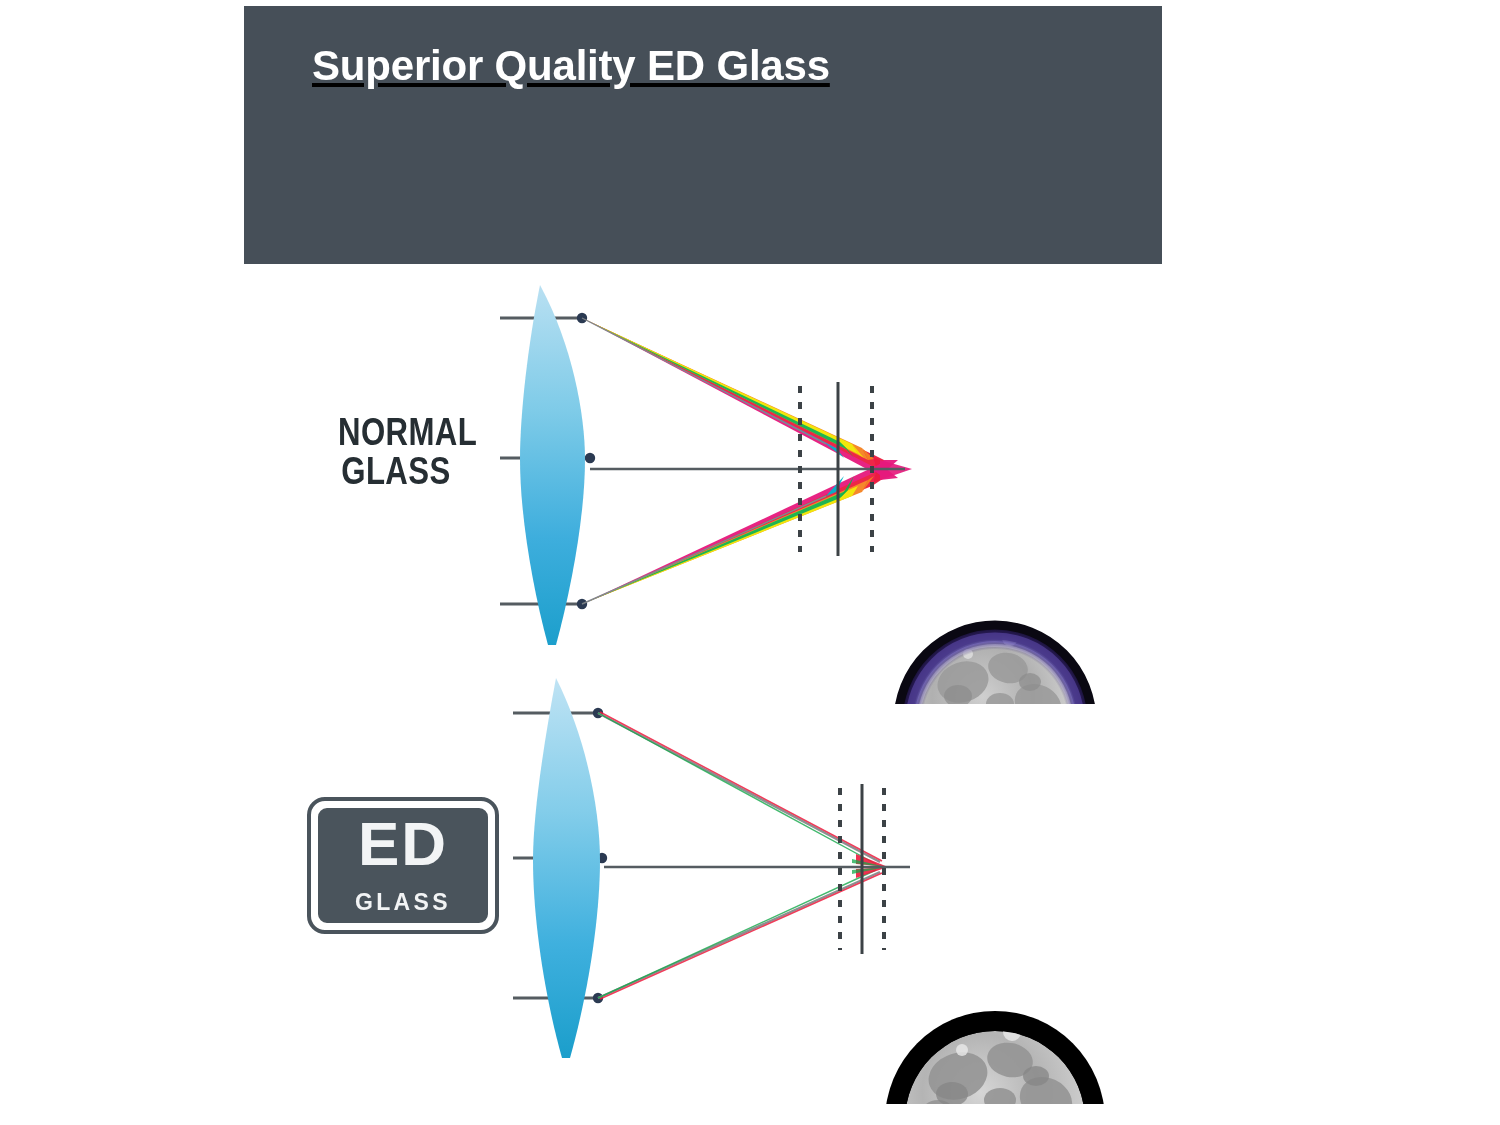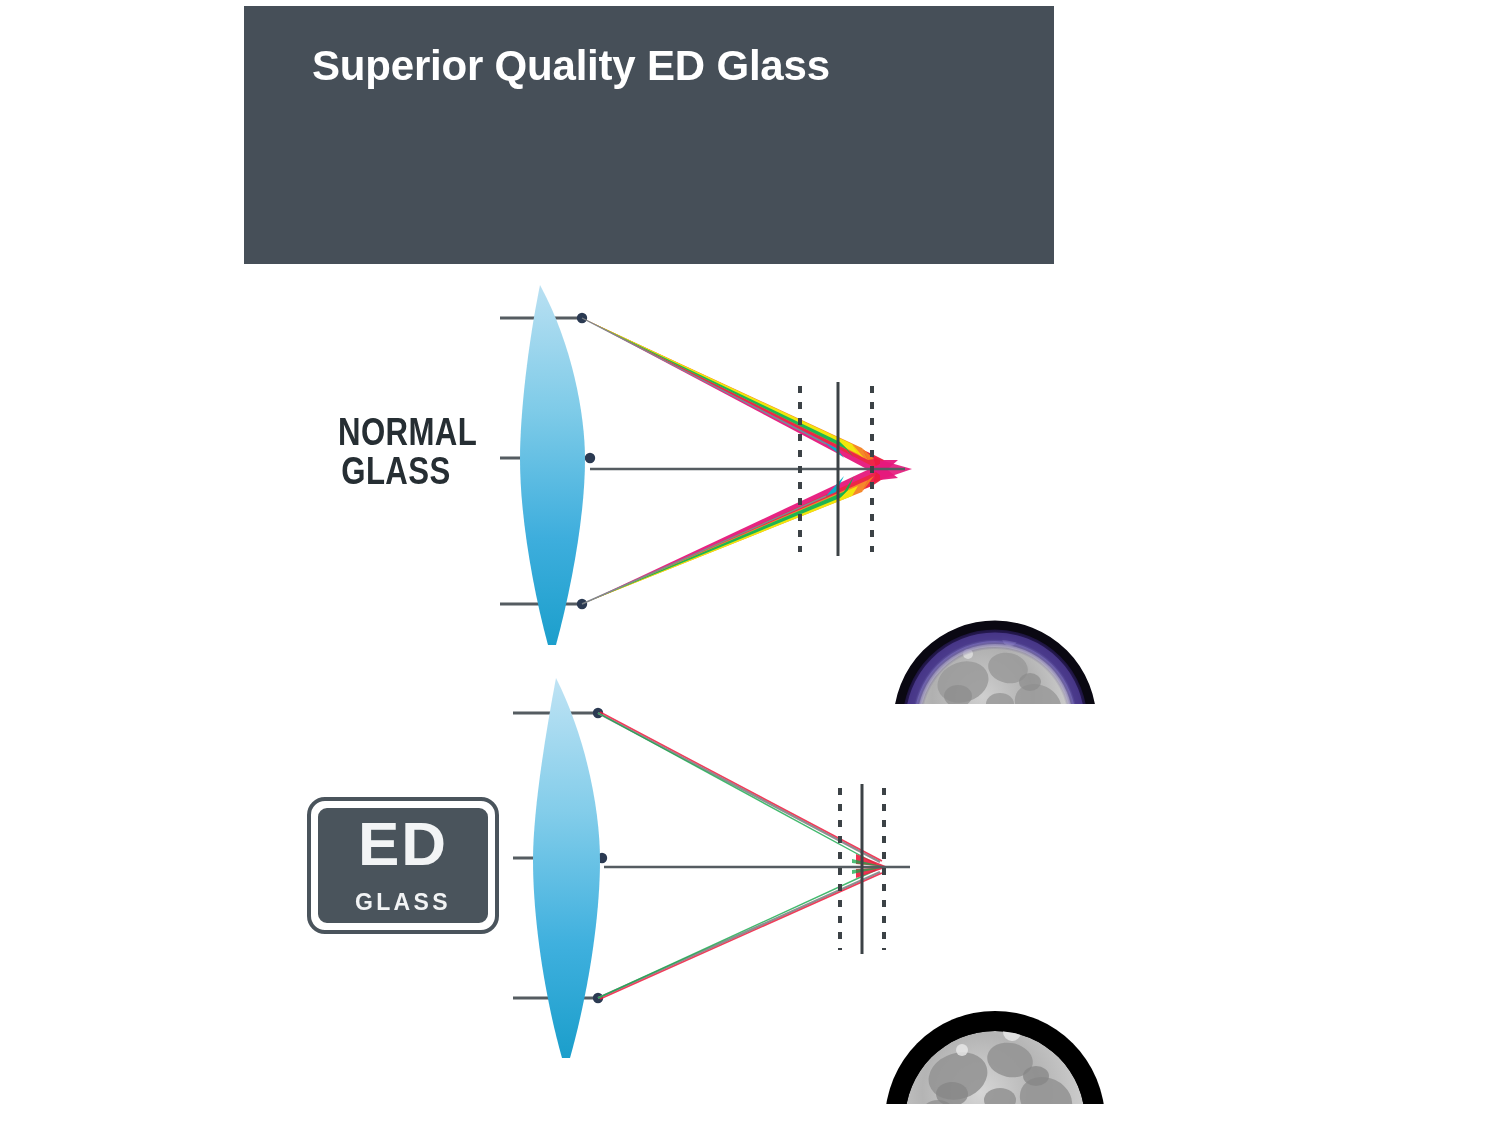--- a/index.html
+++ b/index.html
@@ -13,25 +13,26 @@
     position: relative;
     overflow: hidden;
     font-family: "Liberation Sans", sans-serif;
   }
 
   
   #header-banner {
     position: absolute;
     left: 244px;
     top: 6px;
-    width: 810px;
+    width: 918px;
     height: 258px;
     background: #464f58;
     box-sizing: border-box;
     padding: 38px 0 0 68px;
+    text-decoration: underline;
   }
   #header-title {
     color: #ffffff;
     font-family: "Liberation Sans", sans-serif;
     font-weight: bold;
     font-size: 42px;
     letter-spacing: -0.2px;
     line-height: 1.05;
     margin: 0 0 16px 0;
     white-space: nowrap;

